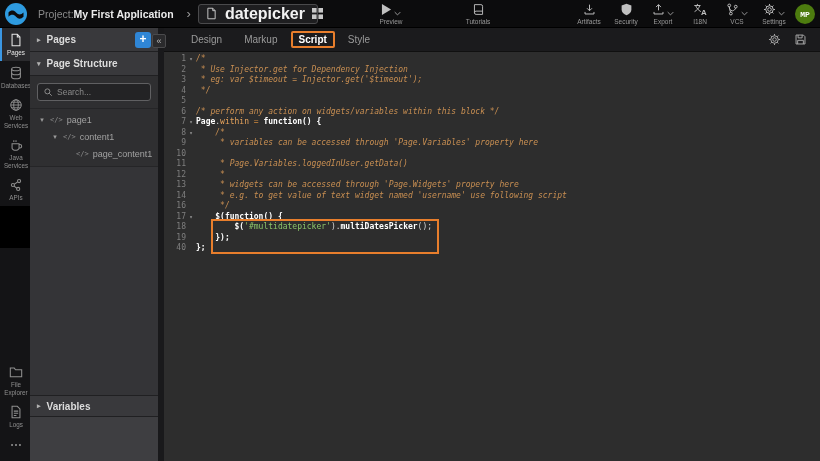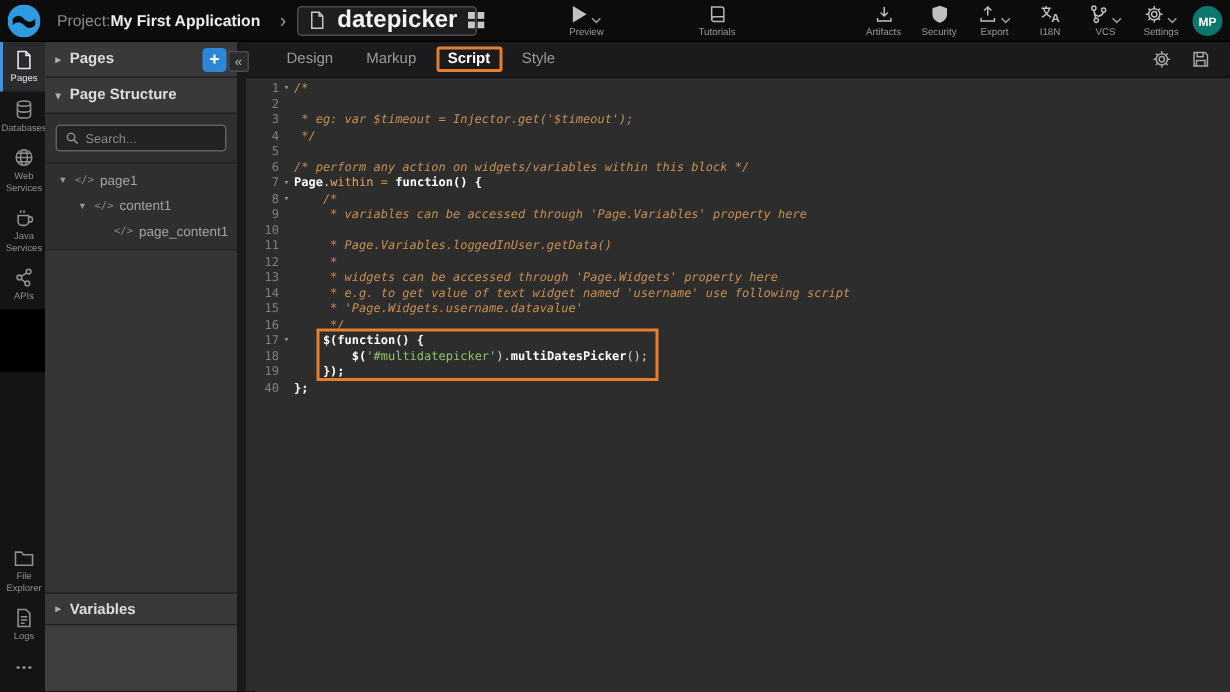--- a/index.html
+++ b/index.html
@@ -19,21 +19,21 @@
   .page-tab { display:flex; align-items:center; height:20px; background:#1e1e20; border:1px solid #4a4a4c; border-radius:3px; padding:0 6px; gap:7px; width:120px; color:#c8c8c8; }
   .page-tab .tab-label { font-size:16px; font-weight:bold; color:#f2f2f2; flex:1; }
   .tb-group { position:absolute; top:3px; width:46px; display:flex; flex-direction:column; align-items:center; color:#b8b8b8; }
   .tb-group .lblsm, .tb-lbl { font-size:6.5px; color:#9a9a9a; margin-top:2px; white-space:nowrap; }
   .preview-group { left:368px; }
   .tutorials-group { left:455px; }
   .ic-row { display:flex; align-items:flex-end; height:13px; }
   .tb-caret { margin-left:2px; color:#9a9a9a; }
   .tb-actions { position:absolute; right:32px; top:3px; display:flex; gap:9px; }
   .tb-item { display:flex; flex-direction:column; align-items:center; min-width:28px; color:#c0c0c0; }
-  .avatar { position:absolute; right:5px; top:4px; width:20px; height:20px; border-radius:50%; background:#0f766e; color:#fff; font-size:8px; font-weight:bold; display:flex; align-items:center; justify-content:center; }
+  .avatar { position:absolute; right:5px; top:4px; width:20px; height:20px; border-radius:50%; background:#4d7c0f; color:#fff; font-size:8px; font-weight:bold; display:flex; align-items:center; justify-content:center;font-family:Liberation Mono, monospace; }
   
   .main { display:flex; height:433px; }
   
   .rail { width:30px; background:#141416; display:flex; flex-direction:column; flex:0 0 auto; }
   .rail-item { display:flex; flex-direction:column; align-items:center; padding:5px 0 4px; color:#8f8f8f; border-left:2px solid transparent; cursor:pointer; }
   .rail-item .lbl { font-size:6.3px; line-height:1.2; text-align:center; margin-top:2px; }
   .rail-item.active { background:#2b2b2e; border-left-color:#3b97e3; color:#e8e8e8; }
   .rail-black { height:42px; background:#000; }
   .rail-spacer { flex:1; }
   #rail-bottom { padding-bottom:3px; }
@@ -392,21 +392,21 @@
       </div>
       <div class="code-area" id="code-area">
         <div id="code-lines">
             <div class="code-line">
     <span class="num">1</span>
     <span class="fold">▾</span>
     <span class="codetext"><span class="seg-c">/*</span></span></div>
             <div class="code-line">
     <span class="num">2</span>
     <span class="fold"></span>
-    </div>
+    <span class="codetext"><span class="seg-c"> * Use Injector.get for Dependency Injection</span></span></div>
             <div class="code-line">
     <span class="num">3</span>
     <span class="fold"></span>
     <span class="codetext"><span class="seg-c"> * eg: var $timeout = Injector.get('$timeout');</span></span></div>
             <div class="code-line">
     <span class="num">4</span>
     <span class="fold"></span>
     <span class="codetext"><span class="seg-c"> */</span></span></div>
             <div class="code-line">
     <span class="num">5</span>
@@ -442,24 +442,20 @@
     <span class="codetext"><span class="seg-c">     *</span></span></div>
             <div class="code-line">
     <span class="num">13</span>
     <span class="fold"></span>
     <span class="codetext"><span class="seg-c">     * widgets can be accessed through 'Page.Widgets' property here</span></span></div>
             <div class="code-line">
     <span class="num">14</span>
     <span class="fold"></span>
     <span class="codetext"><span class="seg-c">     * e.g. to get value of text widget named 'username' use following script</span></span></div>
             <div class="code-line">
-    <span class="num">15</span>
-    <span class="fold"></span>
-    <span class="codetext"><span class="seg-c">     * 'Page.Widgets.username.datavalue'</span></span></div>
-            <div class="code-line">
     <span class="num">16</span>
     <span class="fold"></span>
     <span class="codetext"><span class="seg-c">     */</span></span></div>
             <div class="code-line">
     <span class="num">17</span>
     <span class="fold">▾</span>
     <span class="codetext"><span class="seg-p">    </span><span class="seg-b">$(function() {</span></span></div>
             <div class="code-line">
     <span class="num">18</span>
     <span class="fold"></span>

